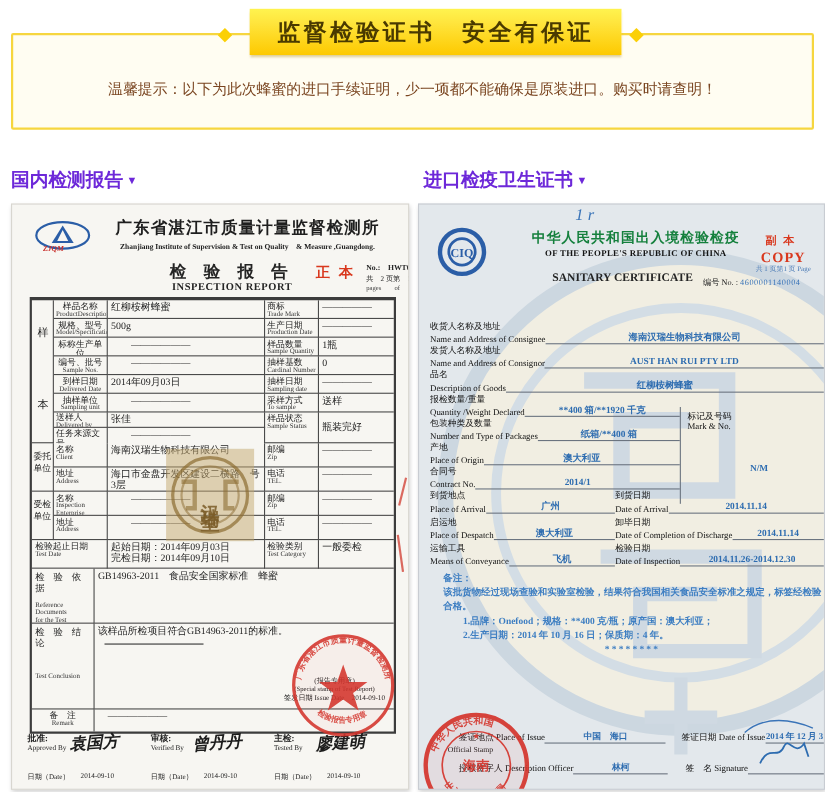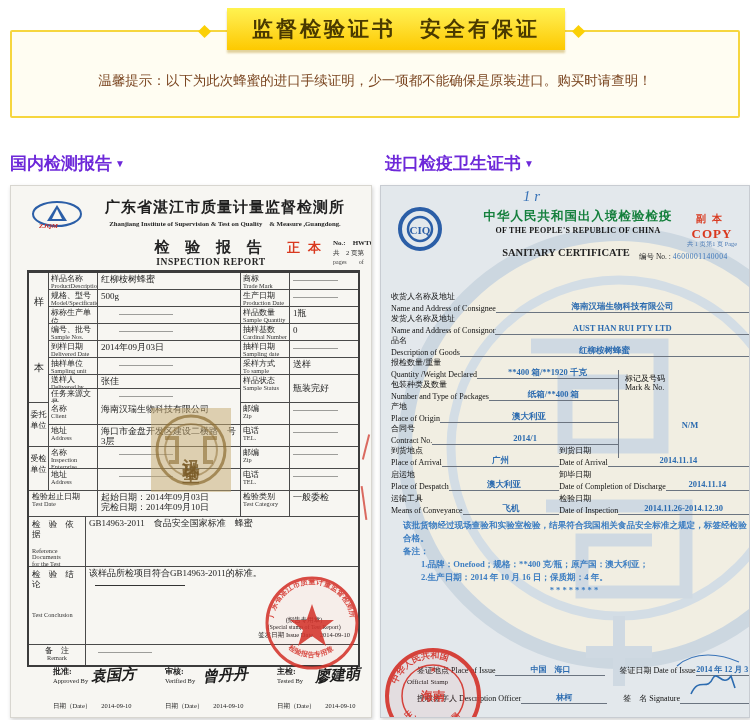--- a/index.html
+++ b/index.html
@@ -51,21 +51,21 @@
   .tbl .cell { border-right:1px solid #4a4a4a; border-bottom:1px solid #4a4a4a; overflow:hidden; }
   .cn { font-size:8px; line-height:1.15; }
   .en { font-size:6.3px; color:#333; line-height:1.1; }
   .val { font-size:9px; padding:1px 3px; line-height:1.15; }
   .segA { display:flex; }
   .rail { width:20px; border-right:1px solid #4a4a4a; border-bottom:1px solid #4a4a4a;
           position:relative; font-size:10px; }
   .rail .r1 { position:absolute; left:5px; top:22px; } .rail .r2 { position:absolute; left:5px; top:88px; }
   .segA-col { flex:1; }
   .trow { display:flex; height:17px; }
-  .trow .cl  { width:49px; padding:1px 2px; }
+  .trow .cl  { width:49px; padding:1px 2px;text-align:center; }
   .trow .cv  { width:143px; }
   .trow .cl2 { width:49px; padding:1px 2px; }
   .trow .cv2 { flex:1; border-right:none; }
   .row78 { display:flex; height:28px; }
   .r78-left { width:192px; display:flex; flex-direction:column; }
   .r78-left .mini { display:flex; height:14px; }
   .r78-left .cl { width:49px; padding:0 2px; } .r78-left .cv { width:143px; border-right:1px solid #4a4a4a; }
   .r78-l2 { width:49px; padding:1px 2px; } .r78-v2 { flex:1; border-right:none; display:flex; align-items:center; }
   .segB { display:flex; }
   .railB { width:20px; display:flex; flex-direction:column; }
@@ -79,21 +79,21 @@
   .rtest .cl { width:69px; padding:1px 3px; } .rtest .cv { width:143px; }
   .rtest .cl2 { width:49px; padding:1px 2px; } .rtest .cv2 { flex:1; border-right:none; }
   .rwide { display:flex; }
   .rwide .cl { width:57px; padding:3px 3px; } .rwide .cv { flex:1; border-right:none; position:relative; }
   .h50 { height:50px; } .h78 { height:78px; } .h20 { height:20px; }
   .lab-sp { letter-spacing:3px; font-size:8.5px; }
   .stamp-notes { position:absolute; right:8px; bottom:6px; text-align:center; font-size:6.5px; color:#222; }
   .u90 { display:inline-block; width:90px; border-bottom:1px solid #333; height:8px; margin-left:6px; }
 
   
-  .signs { position:absolute; left:14px; top:480px; width:336px; display:flex;margin-left:28px; }
+  .signs { position:absolute; left:14px; top:480px; width:336px; display:flex; }
   .sig { flex:1; position:relative; }
   .sig .role-cn { font-size:8px; font-weight:bold; }
   .sig .role-en { font-size:6.5px; }
   .sig .name { position:absolute; left:38px; top:0; font-size:15px; font-style:italic; font-weight:bold;
                transform:rotate(-4deg); color:#1c1c1c; font-family:"DejaVu Serif",serif; white-space:nowrap; }
   .sig .dline { margin-top:18px; font-size:6.5px; display:flex; gap:10px; }
 
   
   .wm-left { position:absolute; left:140px; top:222px; width:80px; height:84px;
              background:rgba(196,168,110,.5); display:flex; align-items:center; justify-content:center; }
@@ -624,22 +624,22 @@
               <div class="f-line">
                 <span class="f-en">Date of Inspection</span>
                 <span class="f-val">2014.11.26-2014.12.30</span>
               </div>
             </div>
           </div>
         </div>
     </div>
 
     <div class="cstatement">
+      <div>备注：</div>
       <div>该批货物经过现场查验和实验室检验，结果符合我国相关食品安全标准之规定，标签经检验合格。</div>
-      <div>备注：</div>
       <div class="ind">1.品牌：Onefood；规格：**400 克/瓶；原产国：澳大利亚；</div>
       <div class="ind">2.生产日期：2014 年 10 月 16 日；保质期：4 年。</div>
       <div class="stars">********</div>
     </div>
 
     <div class="ostamp-label">Official Stamp</div>
 
     <div class="cfooter">
       <div class="cf-line">
         <span class="cf-lab">签证地点 Place of Issue</span>

